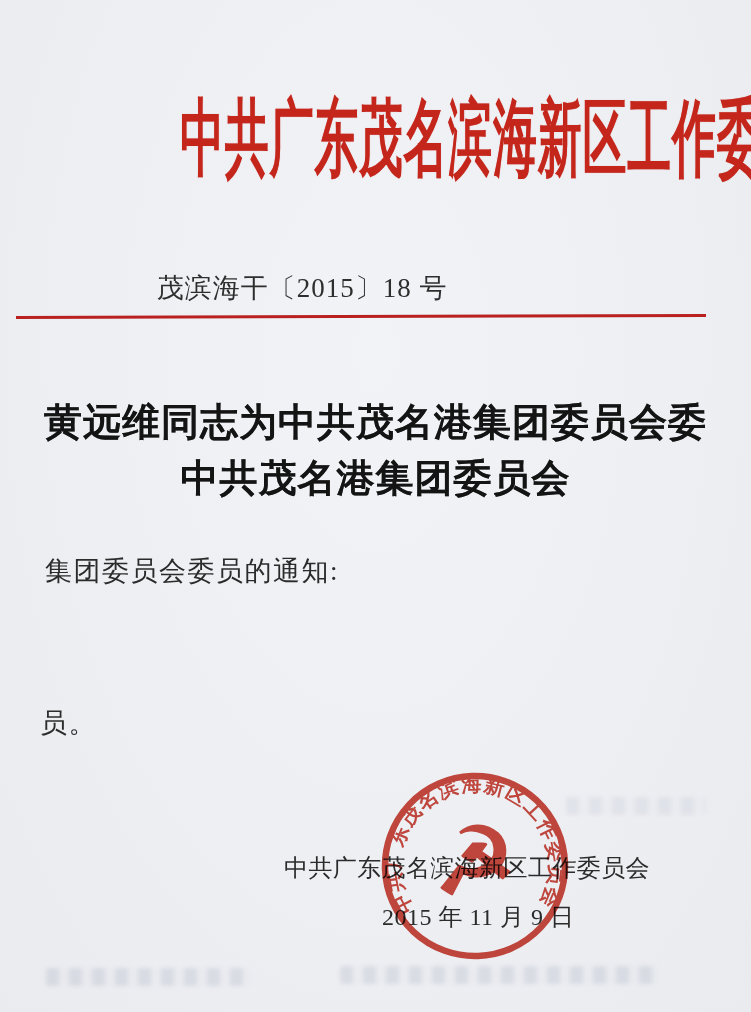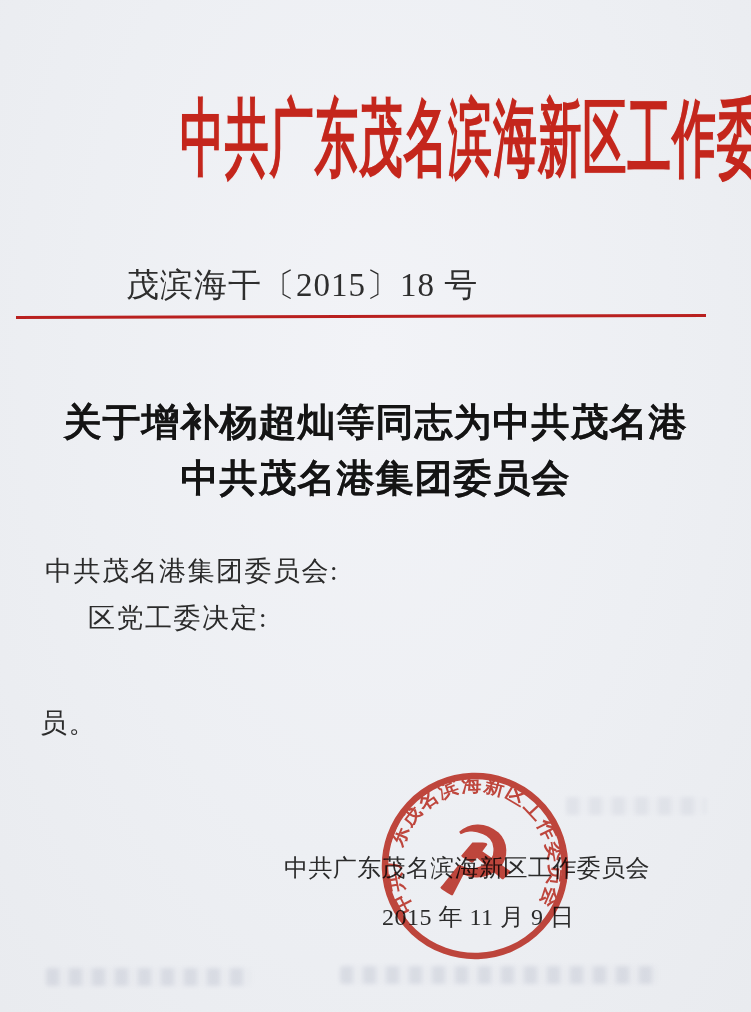--- a/index.html
+++ b/index.html
@@ -17,22 +17,22 @@
   .header-red{
     position:absolute;top:97px;left:0;width:751px;
     text-align:center;white-space:nowrap;
     font-size:84px;line-height:1;font-weight:bold;
     color:#c4261c;
     transform:scaleX(.52);transform-origin:50% 50%;
     letter-spacing:2px;
     text-shadow:0 0 1px rgba(196,38,28,.55);
   }
   .doc-number{
-    position:absolute;top:266px;left:0;width:604px;
-    text-align:center;font-size:33px;line-height:1.2;
+    position:absolute;top:272px;left:0;width:604px;
+    text-align:center;font-size:27px;line-height:1.2;
     letter-spacing:1px;color:#2e2e2e;white-space:nowrap;
   }
   .red-rule{
     position:absolute;top:315px;left:16px;width:690px;height:3px;
     background:#b9201f;transform:rotate(-.15deg);
   }
   .title-block{
     position:absolute;top:394px;left:0;width:751px;
     text-align:center;
     font-family:"Liberation Sans","DejaVu Sans",sans-serif;
@@ -84,27 +84,26 @@
 
 <div class="page">
 
   <div class="header-red">中共广东茂名滨海新区工作委员会文件</div>
 
   <div class="doc-number">茂滨海干〔2015〕18 号</div>
 
   <div class="red-rule"></div>
 
   <div class="title-block">
-    <div>关于增补杨超灿等同志为中共茂名港</div>
+    <div>黄远维同志为中共茂名港集团委员会委</div>
     <div>中共茂名港集团委员会</div>
   </div>
 
-  <div class="body-line bl-salutation">中共茂名港集团委员会:</div>
+  <div class="body-line bl-salutation">集团委员会委员的通知:</div>
 
-  <div class="body-line bl-decision">区党工委决定:</div>
 
 
   <div class="body-line bl-content2">员。</div>
 
   <div class="signature">中共广东茂名滨海新区工作委员会</div>
 
   <div class="date-line">2015 年 11 月 9 日</div>
 
   <div class="seal">
     <svg viewBox="0 0 194 194" xmlns="http://www.w3.org/2000/svg">

